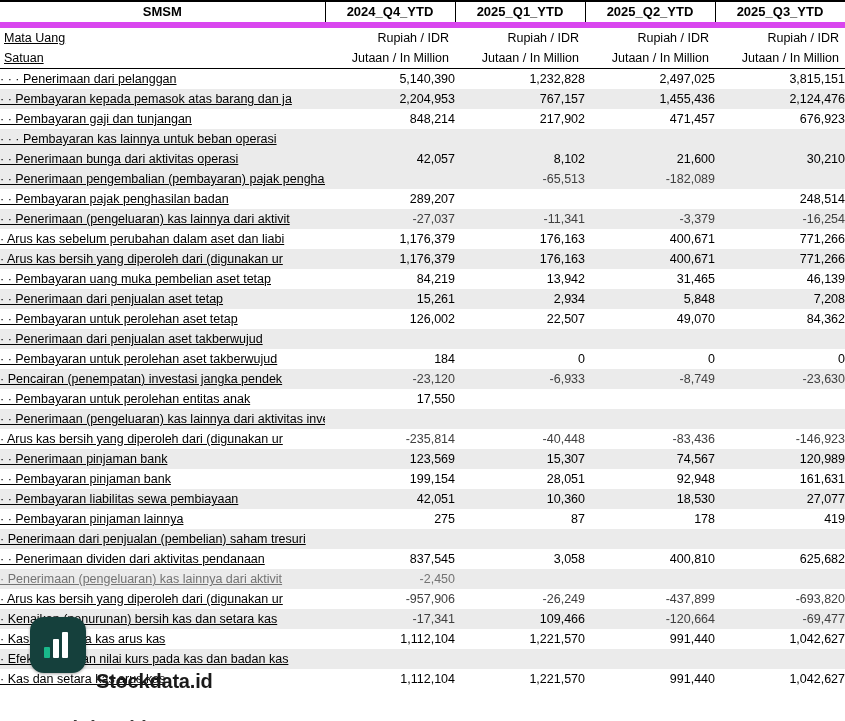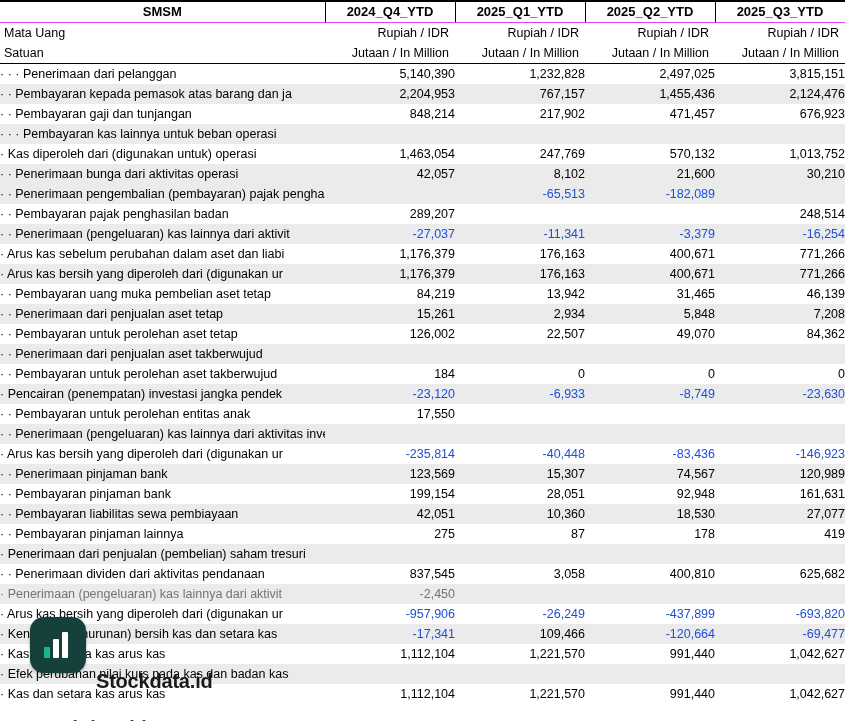--- a/index.html
+++ b/index.html
@@ -33,21 +33,21 @@
     overflow: hidden;
     white-space: nowrap;
   }
 
   
   tr.hdr th {
     background: #ffffff;
     font-weight: bold;
     text-align: center;
     border-top: 2px solid #000;
-    border-bottom: 1px solid #d946ef;
+    border-bottom: 6px solid #d946ef;
     font-size: 13px;
   }
   tr.hdr th.tkr {
     border-right: 1px solid #000;
   }
   tr.hdr th.per {
     border-left: 1px solid #000;
     border-right: 1px solid #000;
   }
 
@@ -66,30 +66,31 @@
   }
   tr.sub.sub2 td {
     border-bottom: 1px solid #000;
   }
 
   td.lbl {
     text-align: left;
     padding-left: 4px;
     overflow: hidden;
     text-overflow: clip;
+    text-decoration: underline;
   }
   td.val {
     text-align: right;
     padding-right: 6px;
   }
 
   tr.data td { background: #ffffff; }
   tr.data.shade td { background: #ebebeb; }
 
-  td.neg { color: #1d4ed8; }
+  td.neg { color: #404040; }
   td.dim { color: #737373; }
 
   
   .wm {
     position: absolute;
     left: 30px;
     top: 617px;
     width: 56px;
     height: 56px;
     border-radius: 14px;
@@ -182,27 +183,20 @@
         <td class="val">471,457</td>
         <td class="val">676,923</td>
       </tr>
       <tr class="data shade">
         <td class="lbl">· · · Pembayaran kas lainnya untuk beban operasi</td>
         <td class="val"></td>
         <td class="val"></td>
         <td class="val"></td>
         <td class="val"></td>
       </tr>
-      <tr class="data">
-        <td class="lbl">· Kas diperoleh dari (digunakan untuk) operasi</td>
-        <td class="val">1,463,054</td>
-        <td class="val">247,769</td>
-        <td class="val">570,132</td>
-        <td class="val">1,013,752</td>
-      </tr>
       <tr class="data shade">
         <td class="lbl">· · Penerimaan bunga dari aktivitas operasi</td>
         <td class="val">42,057</td>
         <td class="val">8,102</td>
         <td class="val">21,600</td>
         <td class="val">30,210</td>
       </tr>
       <tr class="data shade">
         <td class="lbl">· · Penerimaan pengembalian (pembayaran) pajak penghasilan dari aktivi</td>
         <td class="val"></td>

